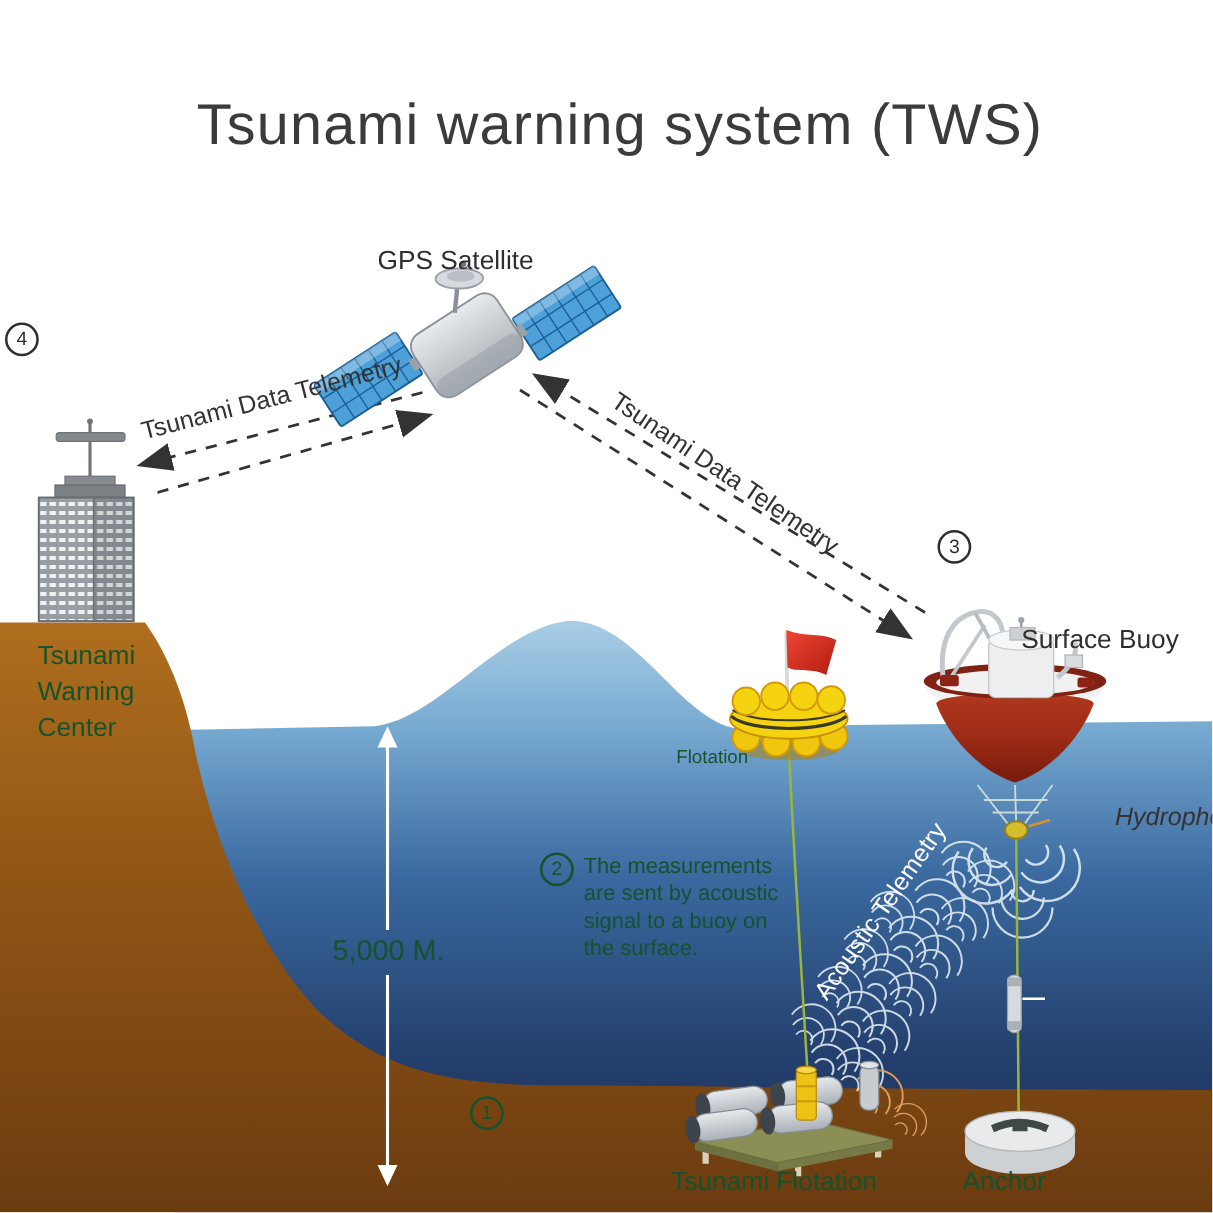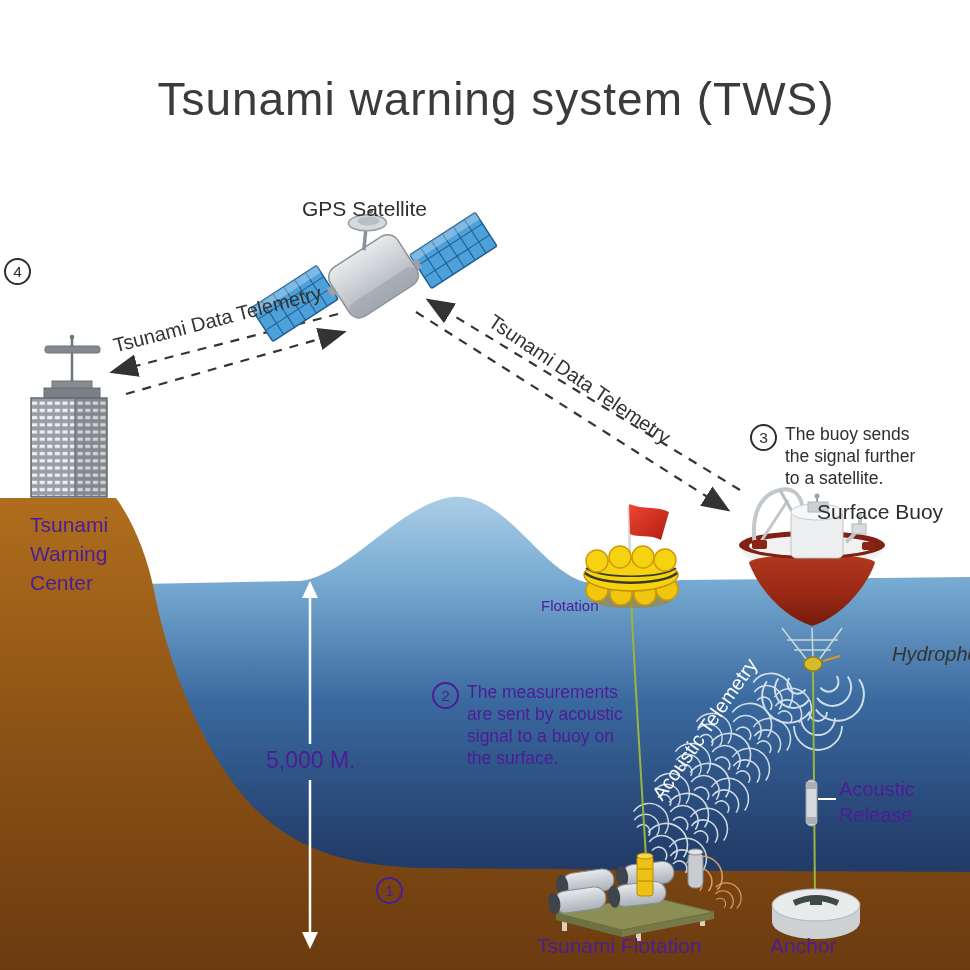--- a/index.html
+++ b/index.html
@@ -4,21 +4,21 @@
 <style>
   html,body{margin:0;padding:0;background:#ffffff;}
   .stage{
     position:relative;width:970px;height:970px;overflow:hidden;
     font-family:"Liberation Sans","DejaVu Sans",sans-serif;background:#ffffff;
   }
   .stage svg{position:absolute;left:0;top:0;}
   .lbl{position:absolute;line-height:1.15;}
   .pre{white-space:pre-line;}
   .dark{color:#2e2e2e;}
-  .light{color:#4c1d95;}
+  .light{color:#14532d;}
   .title{
     position:absolute;left:0;right:0;top:72px;text-align:center;
     font-size:46px;color:#3b3b3b;letter-spacing:1px;margin-left:22px;
   }
   .step{position:absolute;display:flex;align-items:flex-start;}
   .badge{
     flex-shrink:0;width:23px;height:23px;border-radius:50%;
     border:2px solid currentColor;text-align:center;line-height:23px;
     font-size:15.5px;margin-right:8px;margin-top:1px;
   }
@@ -248,43 +248,38 @@
 
   <div class="title">Tsunami warning system (TWS)</div>
 
   <div class="lbl dark" style="left:302px;top:197px;font-size:21px;">GPS Satellite</div>
   <div class="lbl light pre" style="left:30px;top:511px;font-size:21px;line-height:1.38;">Tsunami
 Warning
 Center</div>
   <div class="lbl light" style="left:541px;top:597px;font-size:15px;">Flotation</div>
   <div class="lbl dark" style="left:817px;top:500px;font-size:21px;">Surface Buoy</div>
   <div class="lbl" style="left:892px;top:643px;font-size:20px;color:#333333;font-style:italic;">Hydrophone</div>
-  <div class="lbl light pre" style="left:839px;top:776px;font-size:20px;line-height:1.3;">Acoustic
-Release</div>
   <div class="lbl light" style="left:770px;top:934px;font-size:21px;">Anchor</div>
   <div class="lbl light" style="left:537px;top:934px;font-size:21px;">Tsunami Flotation</div>
   <div class="lbl light" style="left:266px;top:747px;font-size:23px;">5,000 M.</div>
 
   <div class="rot tdt" style="left:105px;top:308px;width:225px;transform:rotate(-14.5deg);">Tsunami Data Telemetry</div>
   <div class="rot tdt" style="left:462px;top:368px;width:235px;transform:rotate(34deg);">Tsunami Data Telemetry</div>
   <div class="rot atl" style="left:595px;top:718px;width:220px;transform:rotate(-55deg);">Acoustic Telemetry</div>
 
   <div class="step light" style="left:376px;top:876px;width:180px;">
     <span class="badge">1</span>
   </div>
   <div class="step light" style="left:432px;top:681px;width:215px;">
     <span class="badge">2</span>
     <span class="txt pre">The measurements
 are sent by acoustic
 signal to a buoy on
 the surface.</span>
   </div>
   <div class="step dark" style="left:750px;top:423px;width:185px;">
     <span class="badge">3</span>
-    <span class="txt pre">The buoy sends
-the signal further
-to a satellite.</span>
   </div>
   <div class="step dark" style="left:4px;top:257px;width:215px;">
     <span class="badge">4</span>
   </div>
 
 </div>
 
 </body></html>

